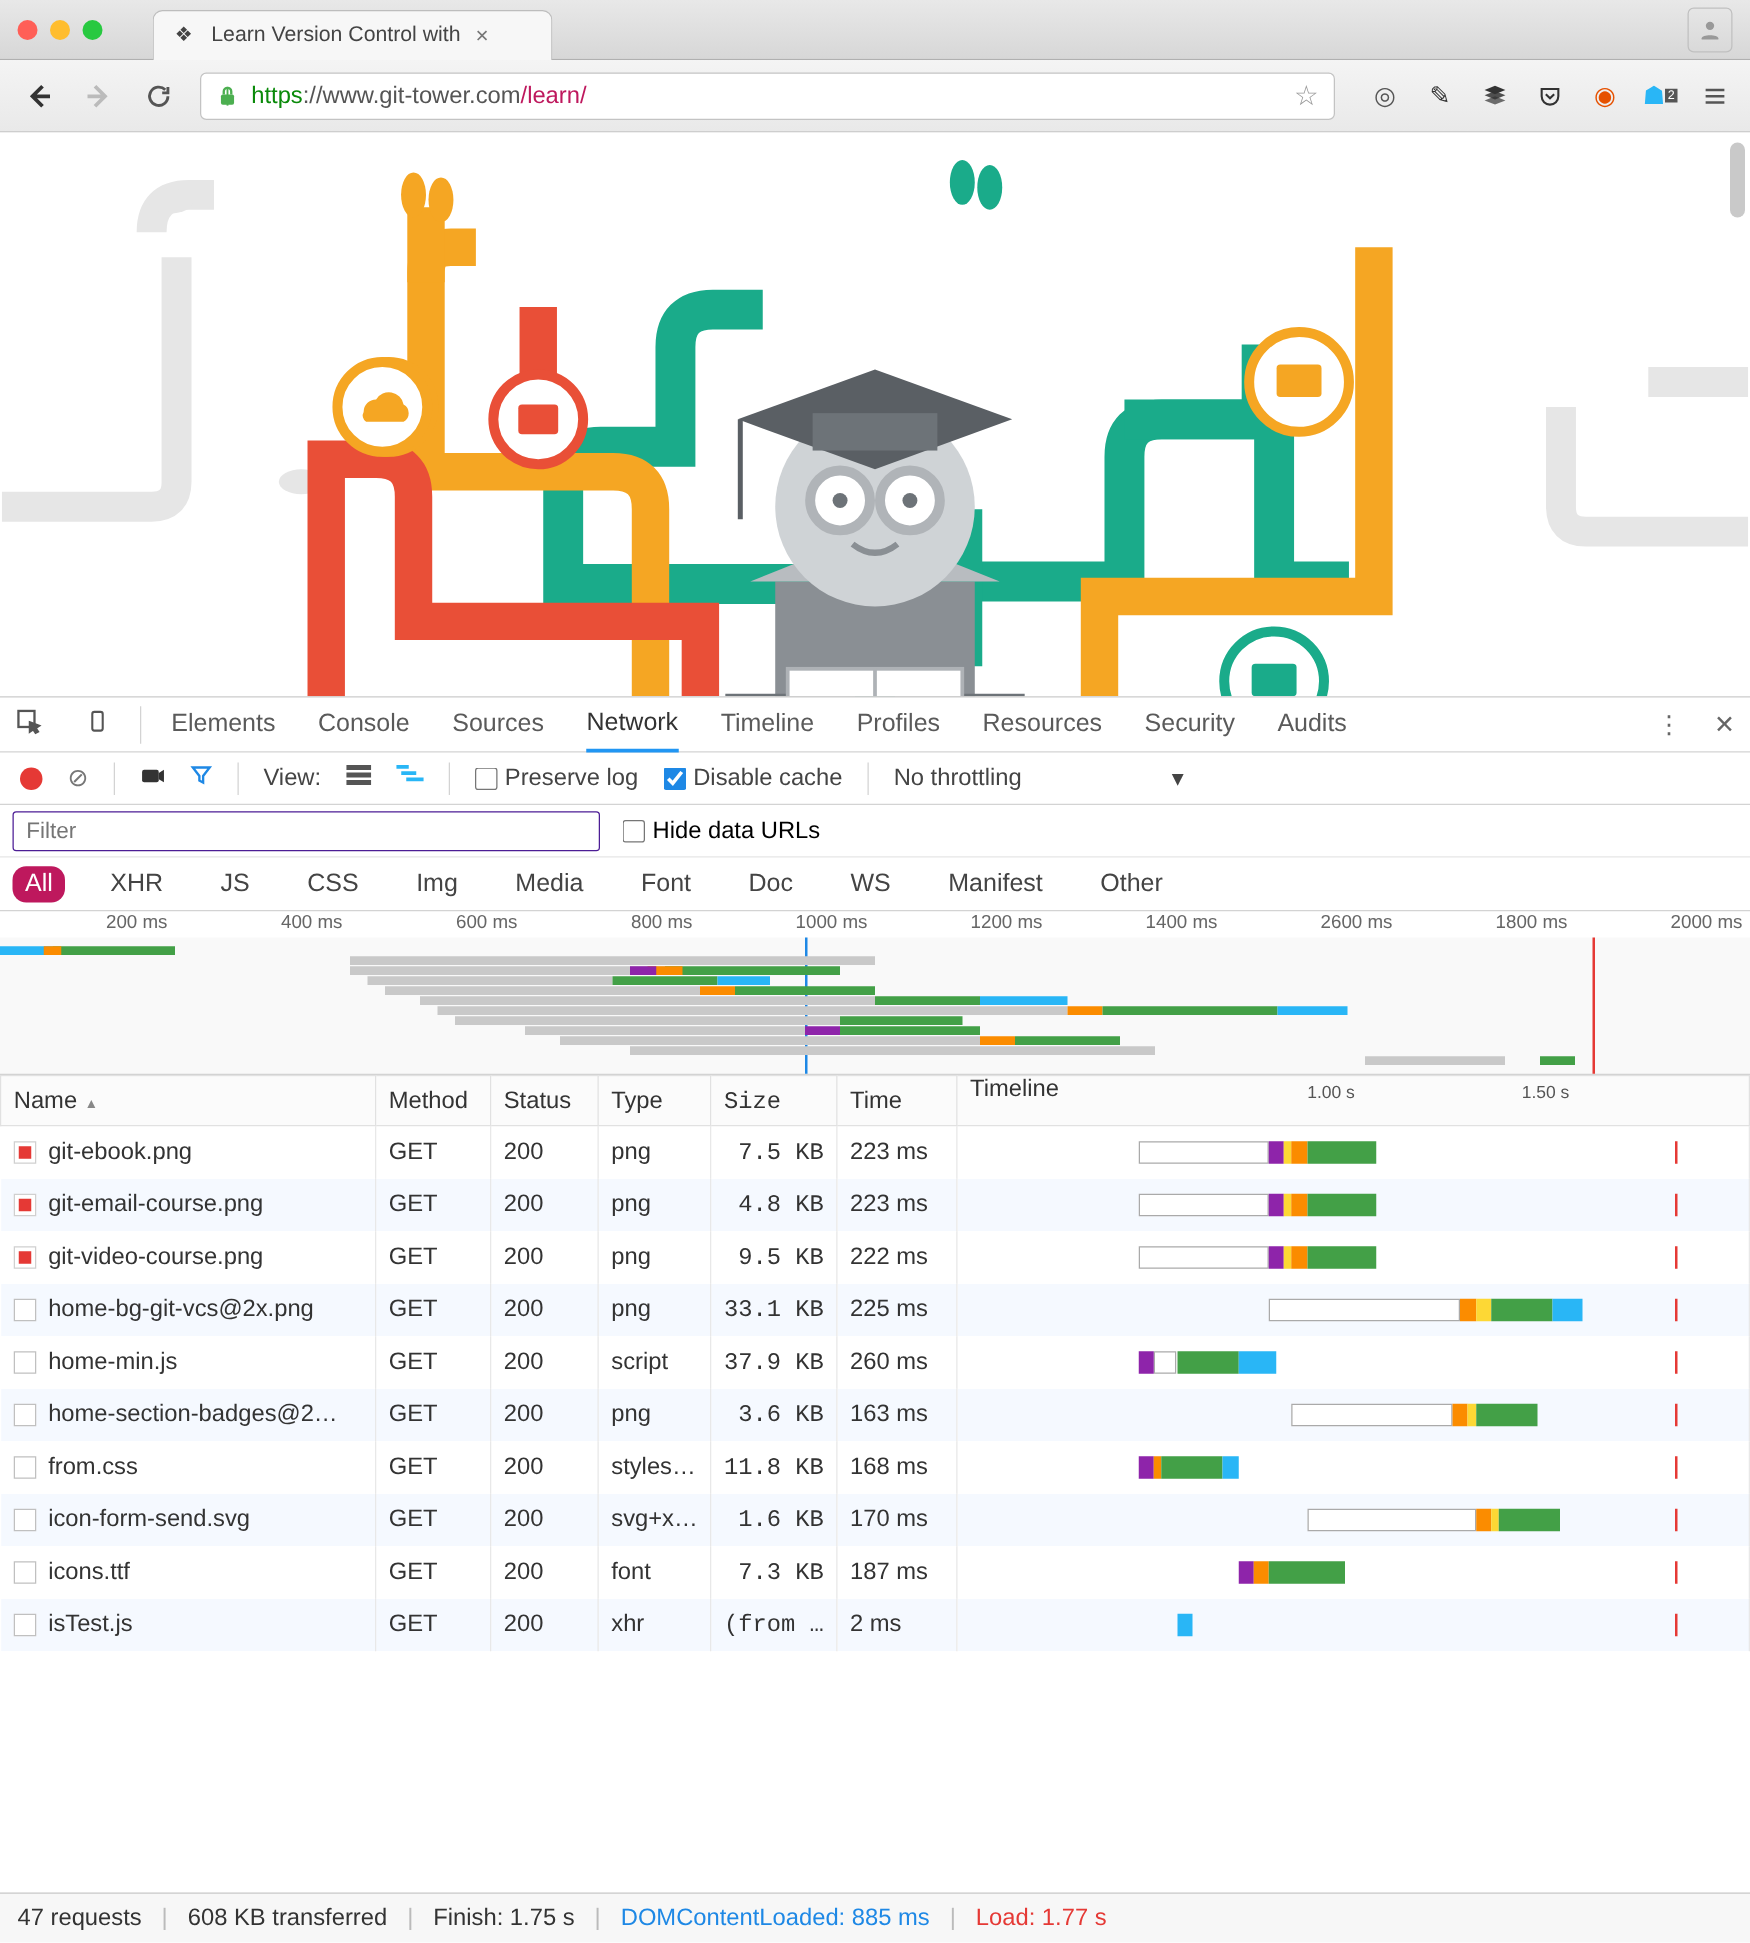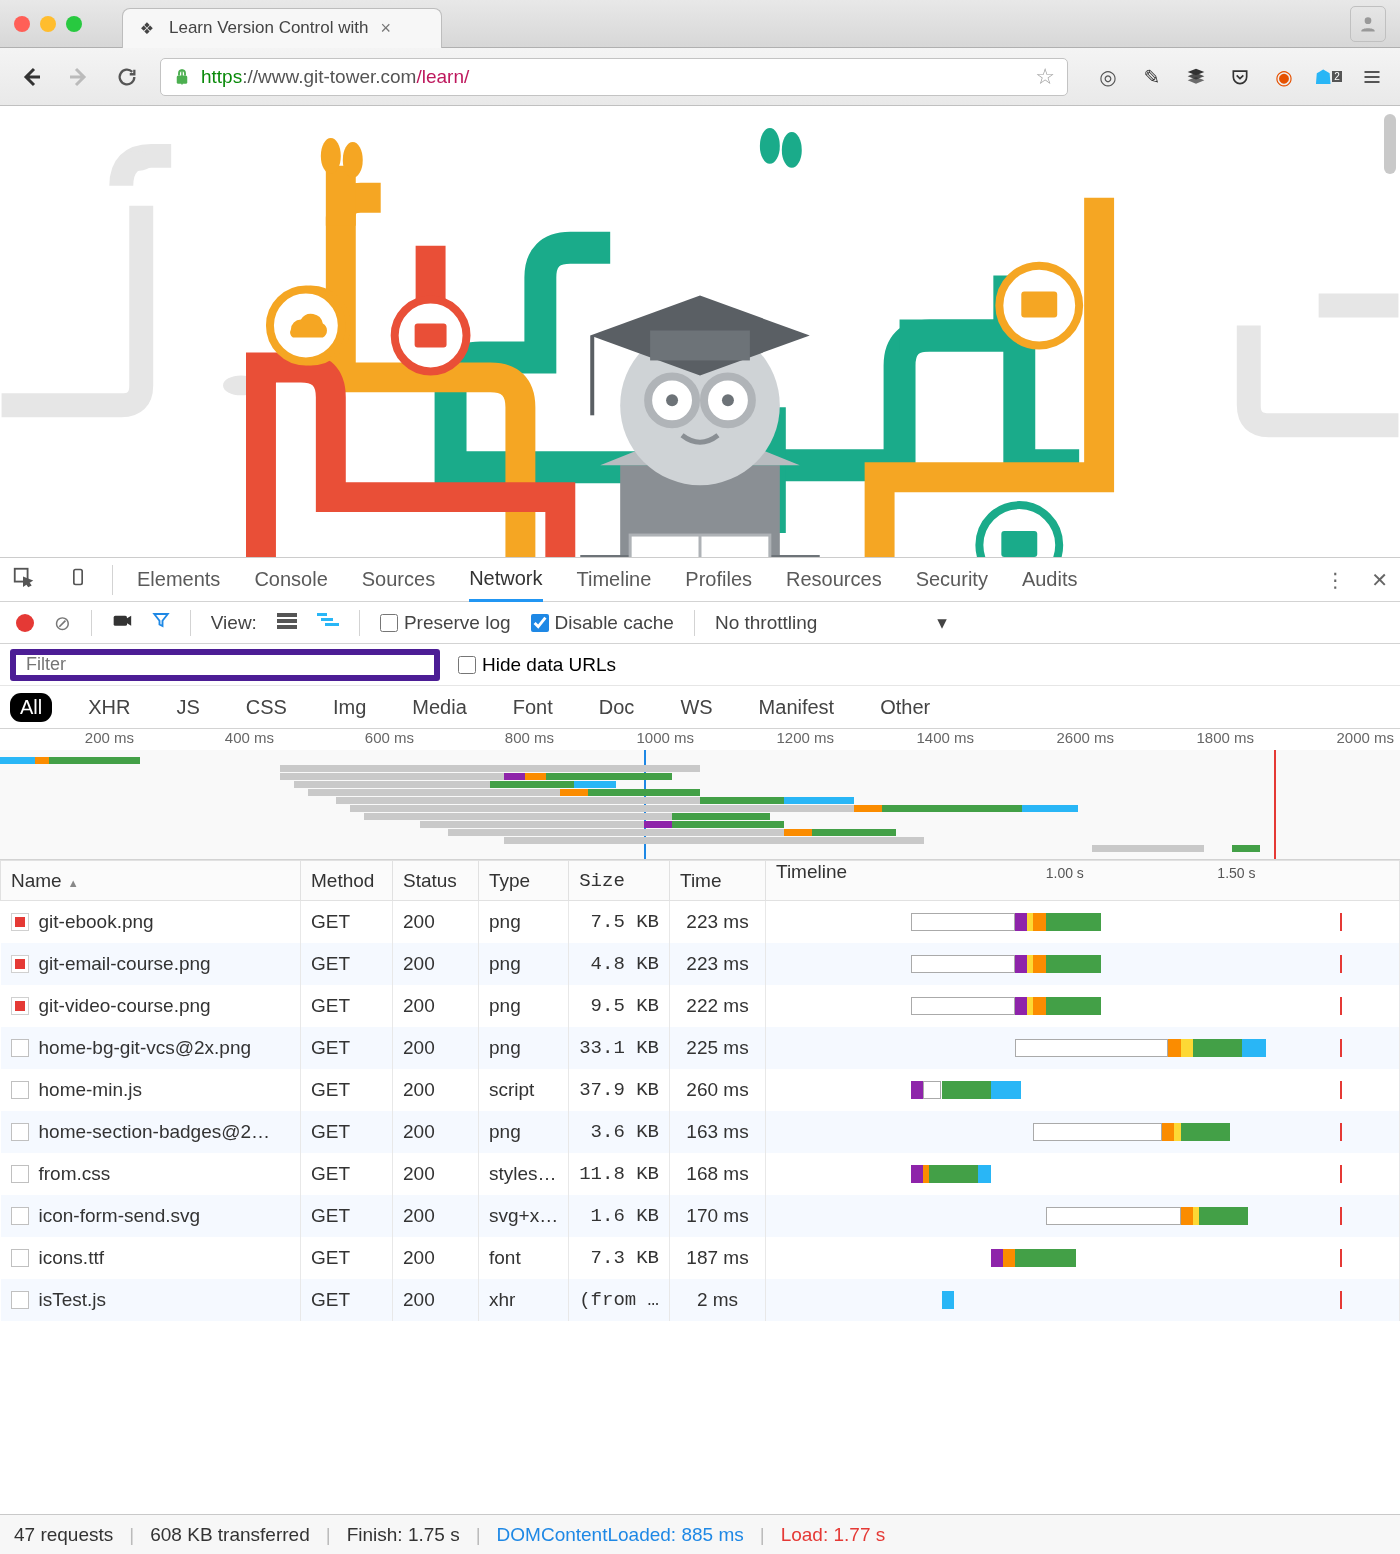--- a/index.html
+++ b/index.html
@@ -46,41 +46,41 @@
   .rec{width:18px;height:18px;background:#e53935;border-radius:50%;}
   .clear{color:#777;font-size:20px;}
   .net-sep{width:1px;height:26px;background:#d3d3d3;}
   .cam{color:#333;font-size:18px;}
   .funnel{color:#1e88e5;font-size:18px;}
   .chk{display:flex;align-items:center;gap:6px;}
   .chk input{width:18px;height:18px;}
   .throttle{display:flex;align-items:center;gap:120px;color:#444;}
   
   .filter-row{height:42px;display:flex;align-items:center;padding:0 10px;gap:18px;border-bottom:1px solid #e6e6e6;}
-  .filter-input{width:430px;height:32px;border:6px solid #4c1d95;border-radius:3px;padding:0 10px;font-size:18px;}
+  .filter-input{width:470px;height:32px;border:1px solid #4c1d95;border-radius:3px;padding:0 10px;font-size:18px;}
   
   .type-row{height:42px;display:flex;align-items:center;padding:0 10px;gap:26px;font-size:20px;color:#444;}
   .pill{padding:3px 10px;border-radius:11px;}
-  .pill.active{background:#000000;color:#fff;}
+  .pill.active{background:#be185d;color:#fff;}
   
   .tl-head{height:22px;display:flex;font-size:15px;color:#666;border-top:1px solid #d3d3d3;}
   .tl-head span{flex:1;text-align:right;padding-right:6px;}
   .overview{height:110px;border-bottom:1px solid #d3d3d3;background:#f9f9f9;position:relative;padding:6px 0;}
   .ov-row{height:7px;margin:1px 0;position:relative;}
   .seg{position:absolute;height:100%;}
   .g{background:#c9c9c9;} .bl{background:#29b6f6;} .gr{background:#43a047;} .or{background:#fb8c00;} .pu{background:#8e24aa;}
   .ov-marker{position:absolute;top:0;bottom:0;width:2px;background:#1e88e5;left:46%;}
   .ov-marker2{position:absolute;top:0;bottom:0;width:2px;background:#e53935;left:91%;}
   
   .tbl{border-collapse:collapse;width:100%;font-size:19px;}
   .tbl th{height:40px;text-align:left;padding:0 10px;border:1px solid #e1e1e1;font-weight:400;color:#333;background:#fbfbfb;font-size:19px;white-space:nowrap;}
   .tbl td{height:42px;padding:0 10px;border-right:1px solid #e8e8e8;color:#333;white-space:nowrap;overflow:hidden;text-overflow:ellipsis;}
   .tbl tr:nth-child(even) td{background:#f5f9ff;}
   .tbl tr:nth-child(odd) td{background:#fff;}
-  .col-name{width:300px;} .col-method{width:92px;} .col-status{width:86px;} .col-type{width:86px;} .col-size{width:98px;text-align:right;font-family:Liberation Mono, monospace;} .col-time{width:96px;text-align:center;} .col-tl{}
+  .col-name{width:300px;} .col-method{width:92px;} .col-status{width:86px;} .col-type{width:86px;} .col-size{width:98px;text-align:right;font-family:Liberation Mono, monospace;} .col-time{width:96px;text-align:left;} .col-tl{}
   .fname{display:flex;align-items:center;gap:10px;}
   .ficon{width:18px;height:18px;border:1px solid #c0c0c0;background:#fff;display:inline-block;}
   .ficon.img{background:#fff;border:1px solid #d0d0d0;position:relative;}
   .ficon.img::after{content:"";position:absolute;inset:3px;background:#e53935;}
   .wf{position:relative;height:18px;}
   .wf .b{position:absolute;top:0;height:100%;}
   .wf .hollow{position:absolute;top:0;height:100%;border:1px solid #aaa;background:#fff;}
   .th-sort::after{content:"▲";font-size:11px;margin-left:6px;color:#888;}
   .grey{color:#aaa;}
   

